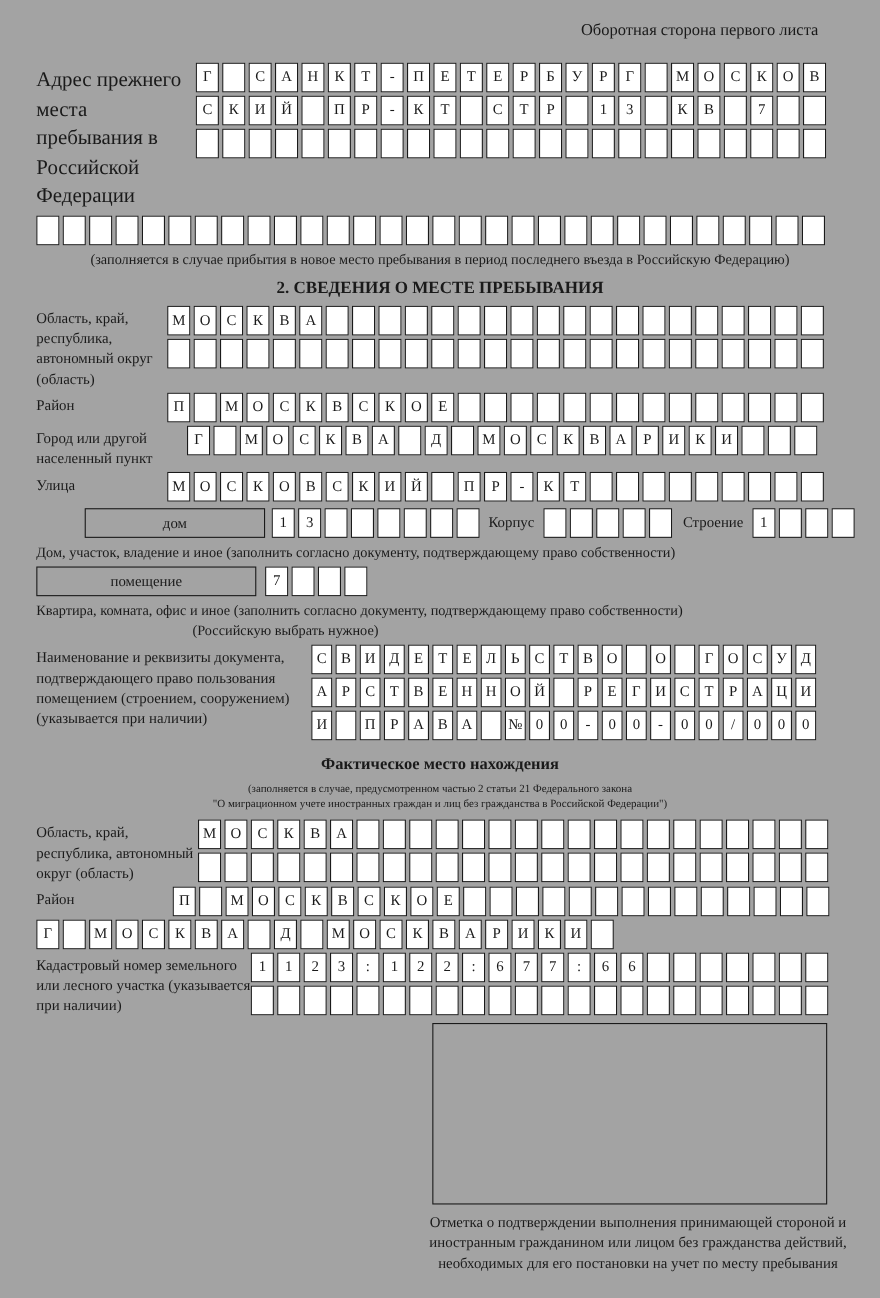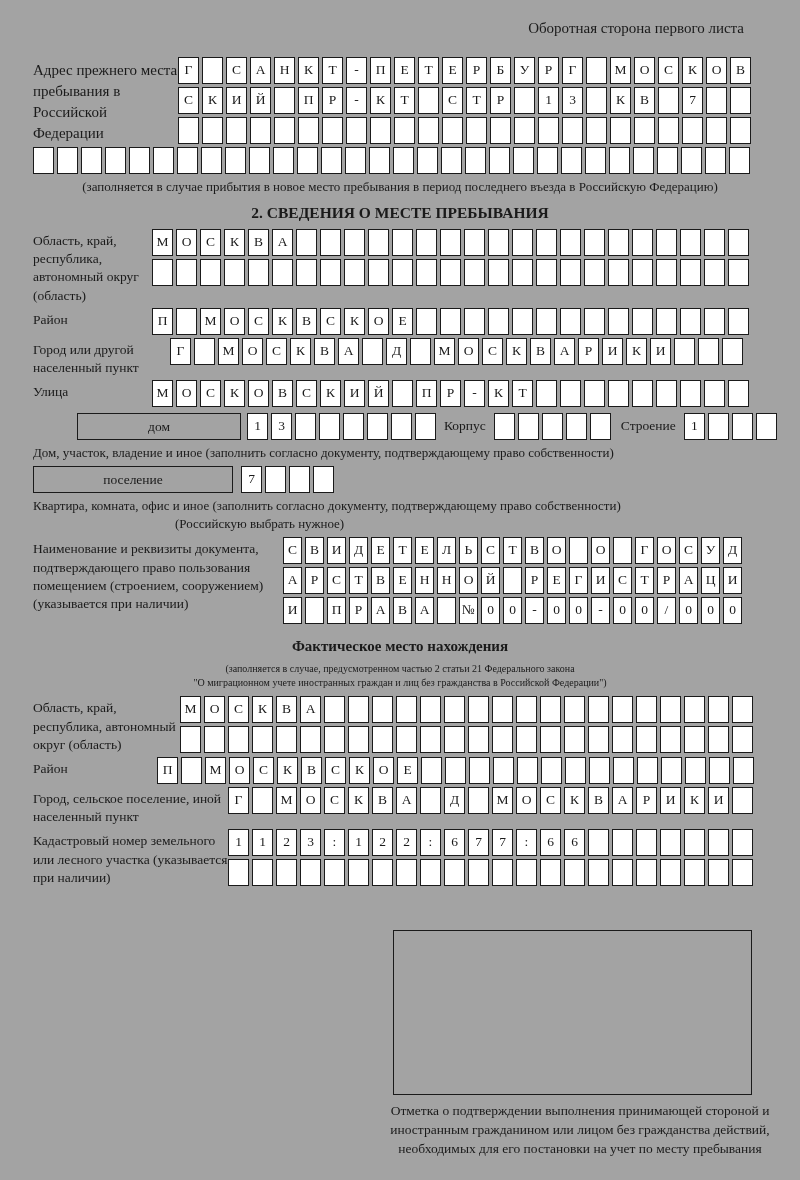--- a/index.html
+++ b/index.html
@@ -2,21 +2,21 @@
 <html lang="ru"><head>
 <meta charset="utf-8">
 <style>
   html,body{margin:0;padding:0;background:#fff;}
   .page{
     position:relative;width:800px;height:1180px;background:#a3a3a3;overflow:hidden;
     font-family:"Liberation Serif","DejaVu Serif",serif;color:#1a1a1a;
   }
   .top-note{text-align:right;padding:20px 56px 0 0;font-size:15px;}
   .prev-block{display:flex;margin:20px 0 0 33px;}
-  .prev-label{flex:none;width:145px;font-size:15px;line-height:1.4;padding-top:3px;}
+  .prev-label{flex:none;width:145px;font-size:19px;line-height:1.4;padding-top:3px;}
   .rows-col{display:flex;flex-direction:column;gap:3px;}
   .boxrow{display:flex;gap:3px;height:27px;}
   .cell{
     flex:none;width:21px;height:27px;border:1.5px solid #1a1a1a;box-sizing:border-box;
     text-align:center;font-size:13.5px;line-height:23px;background:#fff;
   }
   .narrow .cell{width:19px;}
   .full-row{margin:3px 0 0 33px;}
   .form-caption{text-align:center;font-size:13px;margin-top:5px;}
   .sec-header{text-align:center;font-weight:bold;font-size:15.5px;margin:9px 0 7px;}
@@ -345,21 +345,21 @@
     <div class="boxrow mt8">
         <span class="cell">1</span>
         <span class="cell"></span>
         <span class="cell"></span>
         <span class="cell"></span>
       </div>
   </div>
   <div class="form-caption" style="text-align:left;margin-left:33px;">Дом, участок, владение и иное (заполнить согласно документу, подтверждающему право собственности)</div>
 
   <div class="frow" style="margin-top:5px;">
-    <div class="wide-box kv-box">поселение</div>
+    <div class="wide-box kv-box">помещение</div>
     <div class="boxrow mt8">
         <span class="cell">7</span>
         <span class="cell"></span>
         <span class="cell"></span>
         <span class="cell"></span>
       </div>
   </div>
   <div class="form-caption" style="text-align:left;margin-left:33px;">Квартира, комната, офис и иное (заполнить согласно документу, подтверждающему право собственности)</div>
 
   <div class="select-note">(Российскую выбрать нужное)</div>
@@ -526,21 +526,20 @@
         <span class="cell"></span>
         <span class="cell"></span>
         <span class="cell"></span>
         <span class="cell"></span>
         <span class="cell"></span>
         <span class="cell"></span>
       </div>
   </div>
 
   <div class="frow">
-    <div class="flabel w195">Город, сельское поселение, иной населенный пункт</div>
     <div class="boxrow">
         <span class="cell">Г</span>
         <span class="cell"></span>
         <span class="cell">М</span>
         <span class="cell">О</span>
         <span class="cell">С</span>
         <span class="cell">К</span>
         <span class="cell">В</span>
         <span class="cell">А</span>
         <span class="cell"></span>

